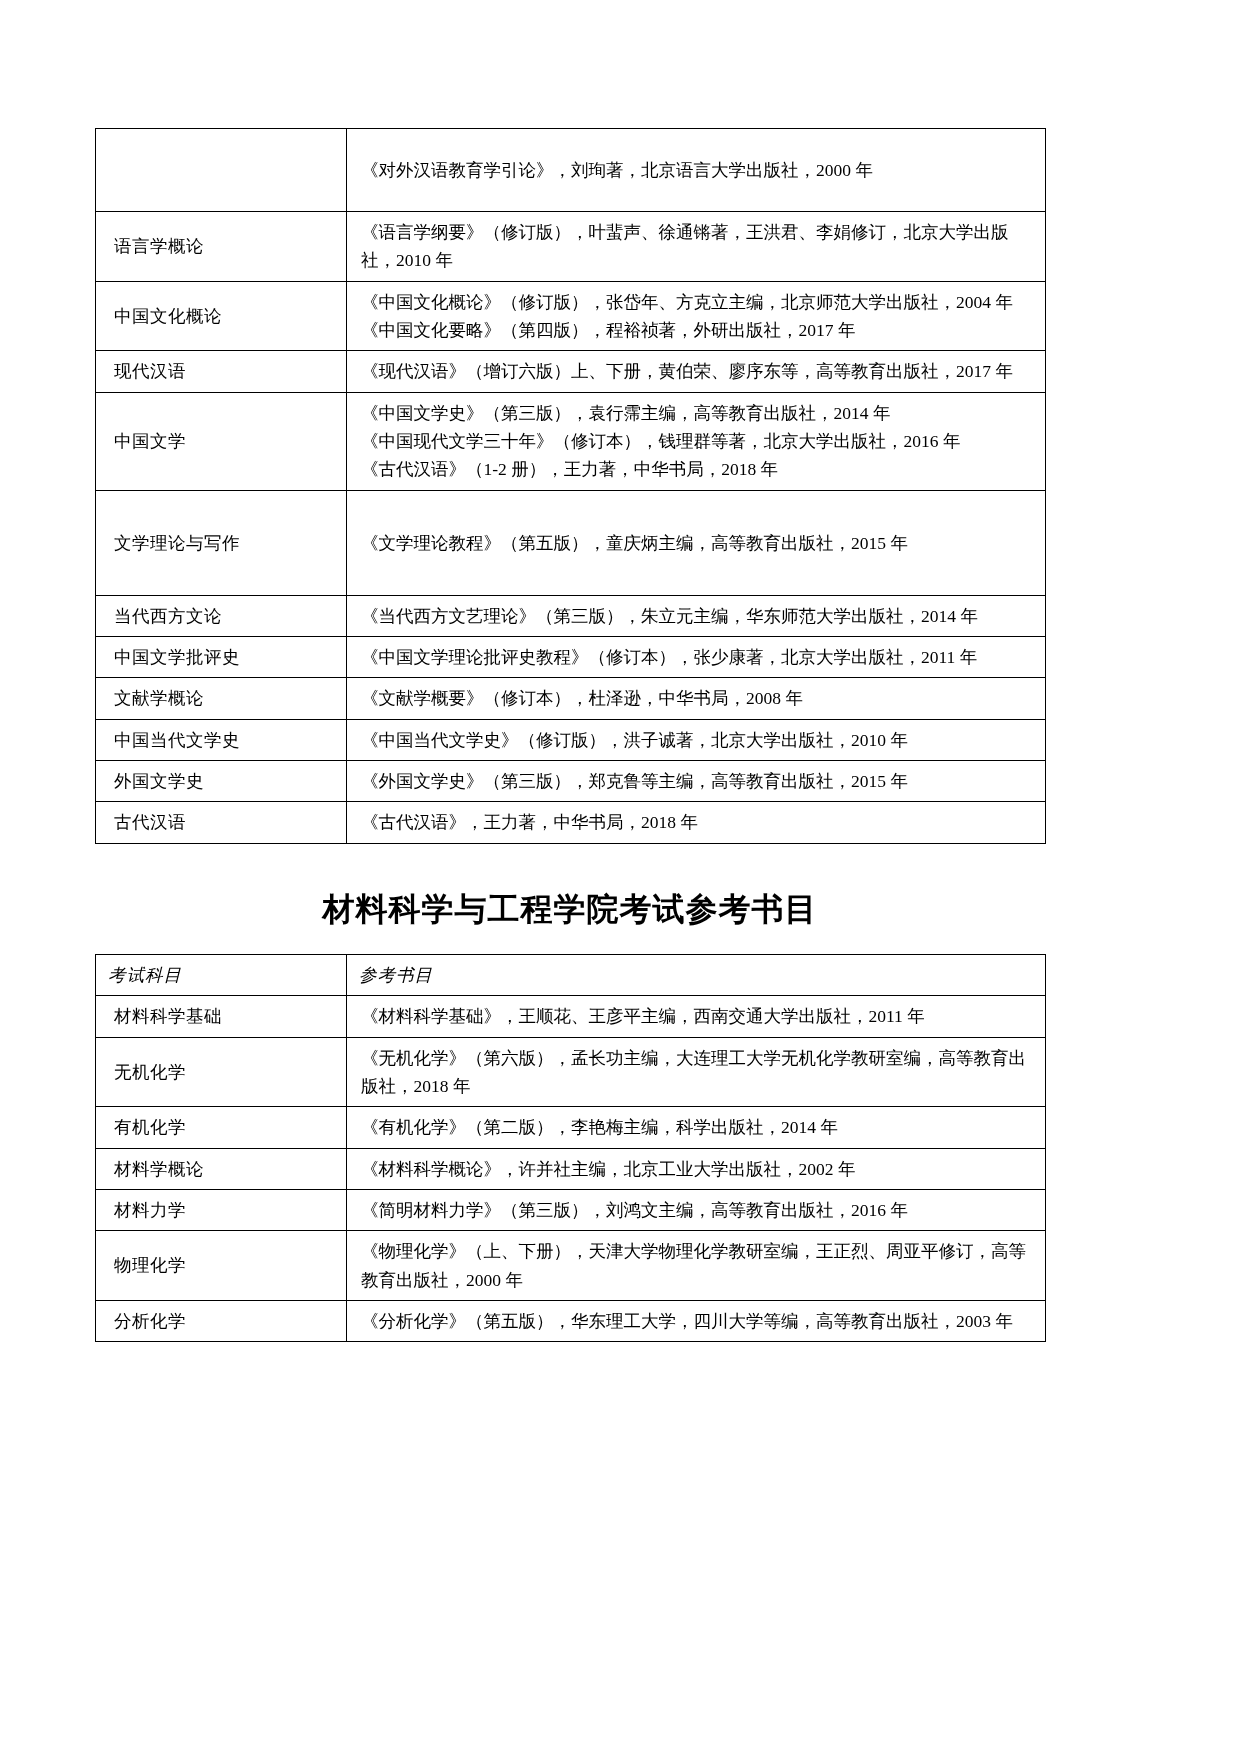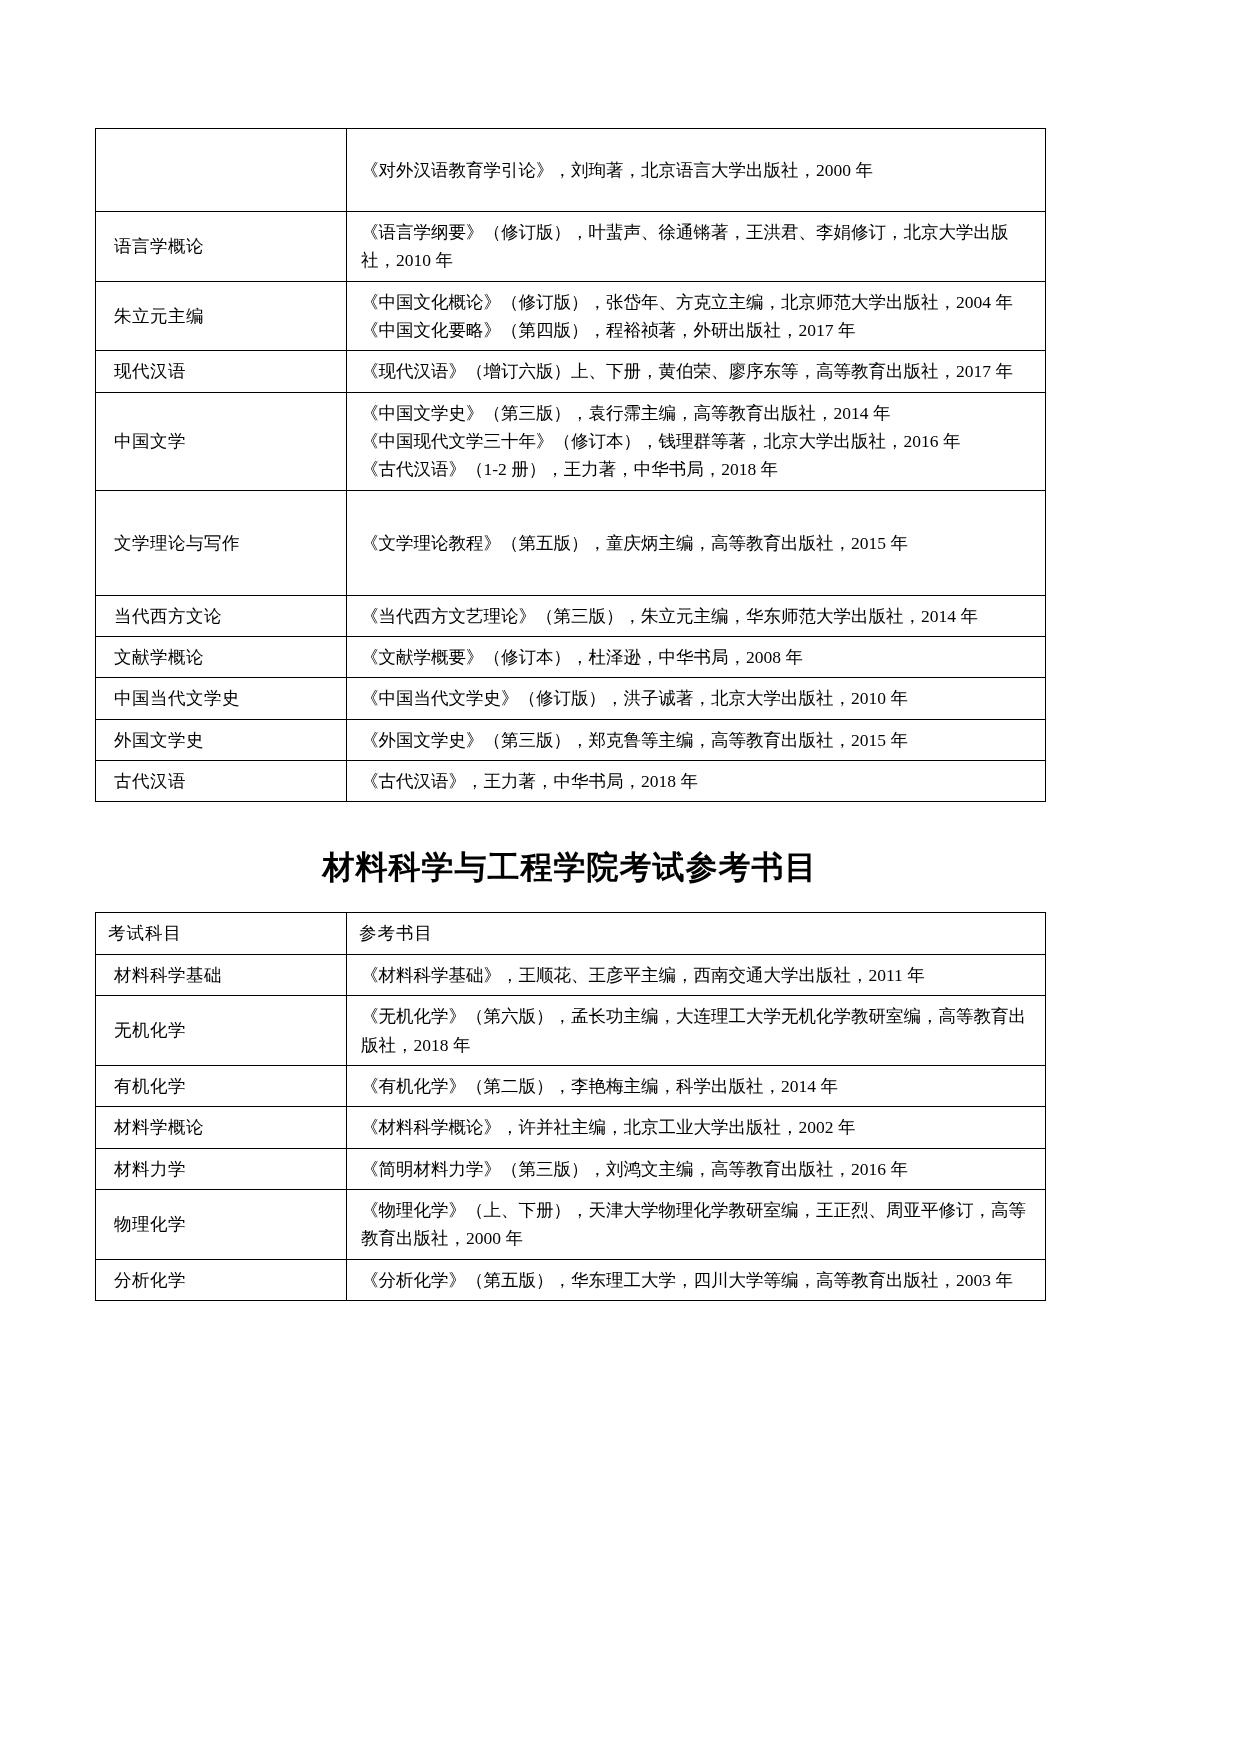--- a/index.html
+++ b/index.html
@@ -61,20 +61,21 @@
     font-weight: bold;
     letter-spacing: 1px;
     margin: 44px 0 22px 0;
     width: 950px;
   }
   .th-center {
     text-align: center;
     font-weight: bold;
     padding-left: 12px !important;
     letter-spacing: 1px;
+    font-style: italic;
   }
 </style>
 </head>
 <body>
 
 <div class="page">
 
   <table class="doc-table">
     <colgroup>
       <col class="col-subject">
@@ -87,21 +88,21 @@
           <div class="book-line">《对外汉语教育学引论》，刘珣著，北京语言大学出版社，2000 年</div>
         </td>
       </tr>
       <tr>
         <td class="cell-subject">语言学概论</td>
         <td class="cell-books">
           <div class="book-line wrap">《语言学纲要》（修订版），叶蜚声、徐通锵著，王洪君、李娟修订，北京大学出版社，2010 年</div>
         </td>
       </tr>
       <tr>
-        <td class="cell-subject">朱立元主编</td>
+        <td class="cell-subject">中国文化概论</td>
         <td class="cell-books">
           <div class="book-line wrap">《中国文化概论》（修订版），张岱年、方克立主编，北京师范大学出版社，2004 年</div>
           <div class="book-line">《中国文化要略》（第四版），程裕祯著，外研出版社，2017 年</div>
         </td>
       </tr>
       <tr>
         <td class="cell-subject">现代汉语</td>
         <td class="cell-books">
           <div class="book-line wrap">《现代汉语》（增订六版）上、下册，黄伯荣、廖序东等，高等教育出版社，2017 年</div>
         </td>
@@ -117,20 +118,26 @@
       <tr>
         <td class="cell-subject tall-1">文学理论与写作</td>
         <td class="cell-books">
           <div class="book-line">《文学理论教程》（第五版），童庆炳主编，高等教育出版社，2015 年</div>
         </td>
       </tr>
       <tr>
         <td class="cell-subject">当代西方文论</td>
         <td class="cell-books">
           <div class="book-line wrap">《当代西方文艺理论》（第三版），朱立元主编，华东师范大学出版社，2014 年</div>
+        </td>
+      </tr>
+      <tr>
+        <td class="cell-subject">中国文学批评史</td>
+        <td class="cell-books">
+          <div class="book-line wrap">《中国文学理论批评史教程》（修订本），张少康著，北京大学出版社，2011 年</div>
         </td>
       </tr>
       <tr>
         <td class="cell-subject">文献学概论</td>
         <td class="cell-books">
           <div class="book-line">《文献学概要》（修订本），杜泽逊，中华书局，2008 年</div>
         </td>
       </tr>
       <tr>
         <td class="cell-subject">中国当代文学史</td>

